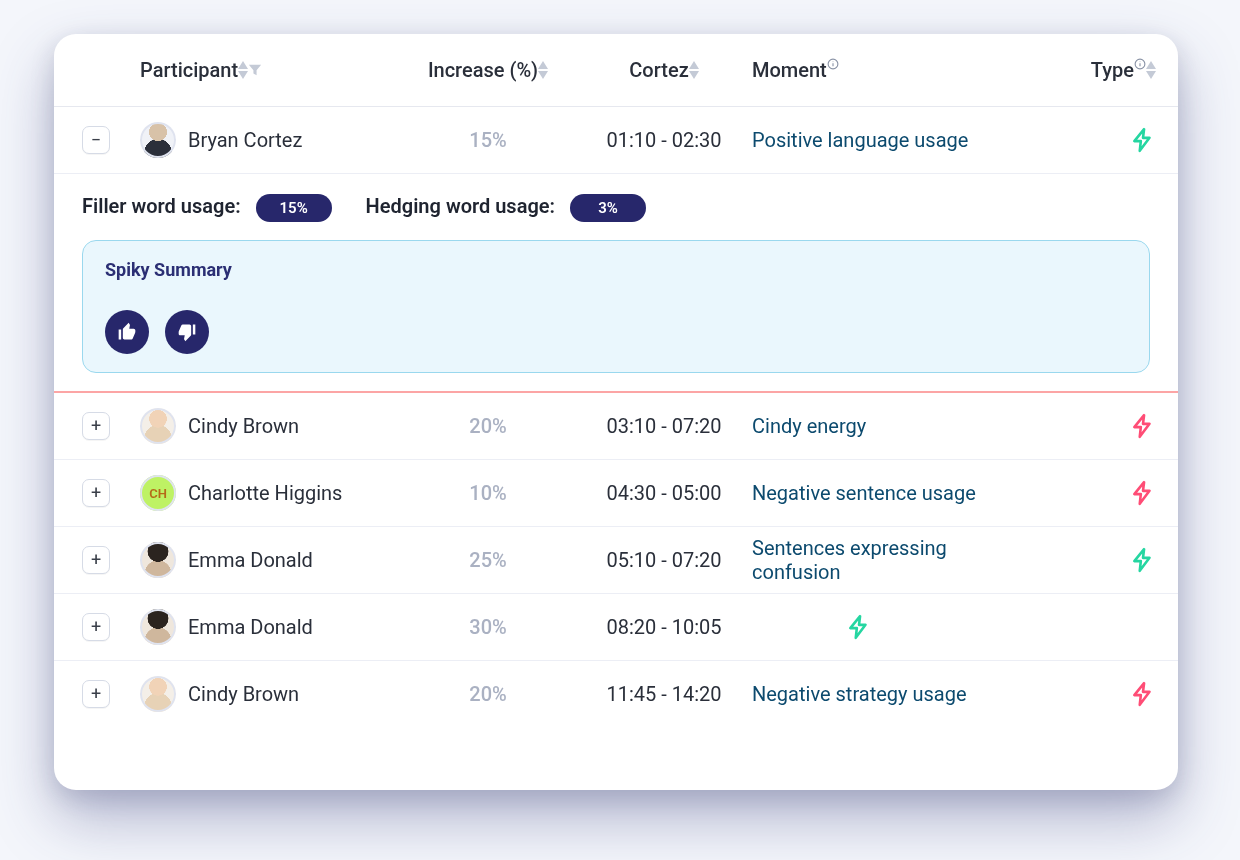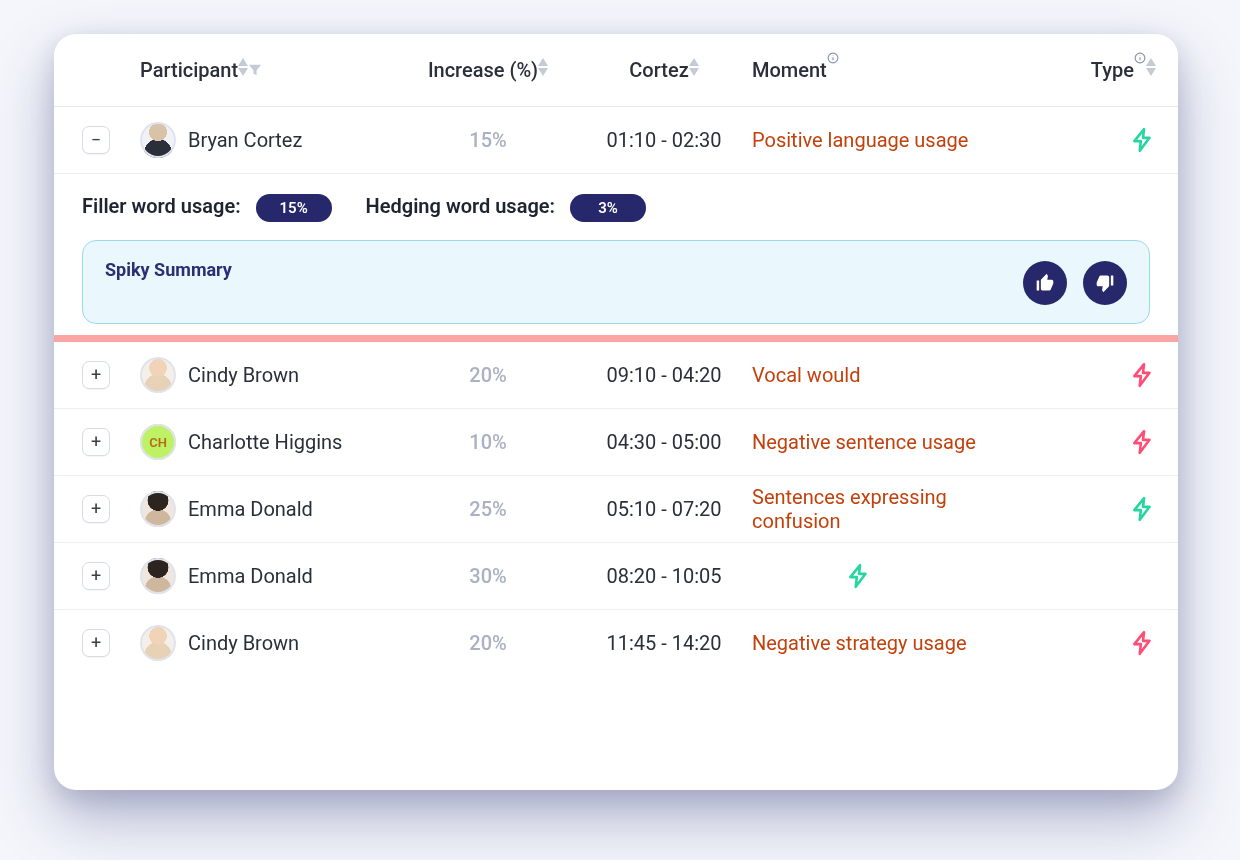--- a/index.html
+++ b/index.html
@@ -10,21 +10,21 @@
     box-shadow:0 28px 60px rgba(52,58,122,.35),0 8px 24px rgba(30,34,70,.15);
     overflow:hidden;
   }
 
   
   .thead{
     display:flex;align-items:center;height:72px;
     border-bottom:1px solid #e6e8ef;color:#2a2f3a;font-size:20px;
     padding-left:28px;padding-right:22px;
   }
-  .th{display:flex;font-weight:500;}
+  .th{display:flex;align-items:center;font-weight:500;}
   .th.center{justify-content:center;}
   .th.right{justify-content:flex-end;}
   .sort{display:inline-flex;flex-direction:column;line-height:0;gap:2px;}
   .sort svg{width:10px;height:8px;fill:#c4cad6;}
   .filter-ic svg{width:14px;height:14px;fill:#c4cad6;}
   .info-ic{display:inline-flex;align-items:flex-start;}
   .info-ic svg{width:12px;height:12px;stroke:#8a93a6;fill:none;stroke-width:1.5;position:relative;top:-6px;}
 
   
   .c-toggle{width:58px;flex:0 0 58px;display:flex;align-items:center;justify-content:flex-start;}
@@ -49,37 +49,37 @@
   }
   .avatar{
     width:36px;height:36px;border-radius:50%;flex:0 0 36px;margin-right:12px;
     background:#e2e5ee center/cover no-repeat;display:flex;align-items:center;justify-content:center;
     font-size:13px;font-weight:600;color:#b56a18;
   }
   .avatar.ring{box-shadow:0 0 0 2px #dfe3ef inset;}
   .part-cell{display:flex;align-items:center;}
   .inc{color:#aab1c2;font-weight:500;}
   .snip{color:#2a2f3a;}
-  .mom{color:#c2410c;}
+  .mom{color:#0c4a6e;}
   .bolt{display:inline-flex;}
   .bolt svg{width:26px;height:26px;fill:none;stroke-width:2.4;stroke-linejoin:round;stroke-linecap:round;}
   .bolt.green svg{stroke:#25d6a1;}
   .bolt.pink  svg{stroke:#ff4d76;}
 
   
-  .expand{padding:16px 28px 11px;border-bottom:7px solid #fca5a5;}
+  .expand{padding:16px 28px 18px;border-bottom:2px solid #fca5a5;}
   .metrics{display:flex;align-items:center;gap:34px;font-size:20px;font-weight:600;color:#1f2430;margin:4px 0 18px;}
   .pill{
     display:inline-flex;align-items:center;justify-content:center;
     min-width:52px;height:28px;padding:0 12px;border-radius:999px;
     background:#27276b;color:#fff;font-size:15px;font-weight:600;margin-left:10px;
   }
   .summary{
     border:1.5px solid #9ad8ee;background:#eaf7fd;border-radius:14px;
-    padding:18px 22px;display:flex;gap:22px;align-items:flex-start;
+    padding:18px 22px;display:flex;gap:22px;align-items:flex-start;flex-direction:column;
   }
   .summary-text{flex:1;}
   .summary-title{color:#2b2f74;font-weight:700;font-size:18px;margin-bottom:6px;}
   .summary-body{color:#3a4ca4;font-size:19px;line-height:1.7;}
   .summary-actions{display:flex;gap:16px;padding-top:2px;}
   .circ-btn{
     width:44px;height:44px;border-radius:50%;background:#27276b;color:#fff;
     display:flex;align-items:center;justify-content:center;cursor:pointer;
   }
   .circ-btn svg{width:20px;height:20px;fill:#fff;}
@@ -222,22 +222,22 @@
     </div>
   <div class="row">
     <div class="c-toggle">
       <span class="toggle-btn">+</span>
     </div>
     <div class="c-part part-cell">
       <span class="avatar ring av-cindy"></span>
       <span>Cindy Brown</span>
     </div>
     <div class="c-inc inc">20%</div>
-    <div class="c-snip snip">09:10 - 04:20</div>
-    <div class="c-mom mom">Vocal would</div>
+    <div class="c-snip snip">03:10 - 07:20</div>
+    <div class="c-mom mom">Cindy energy</div>
     <div class="c-type" style="display:flex;justify-content:flex-end;">
             <span class="bolt pink">
     <svg viewBox="0 0 24 24">
                 <path d="M13 2 4 13h6l-1 9 9-12h-6z"></path>
               </svg>
   </span>
           </div>
   </div>
   <div class="row">
     <div class="c-toggle">

